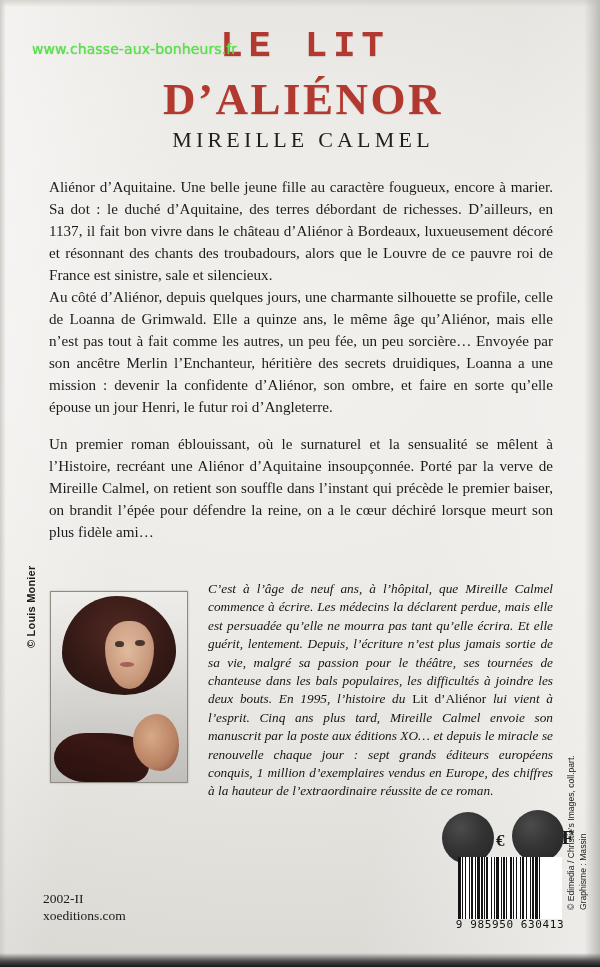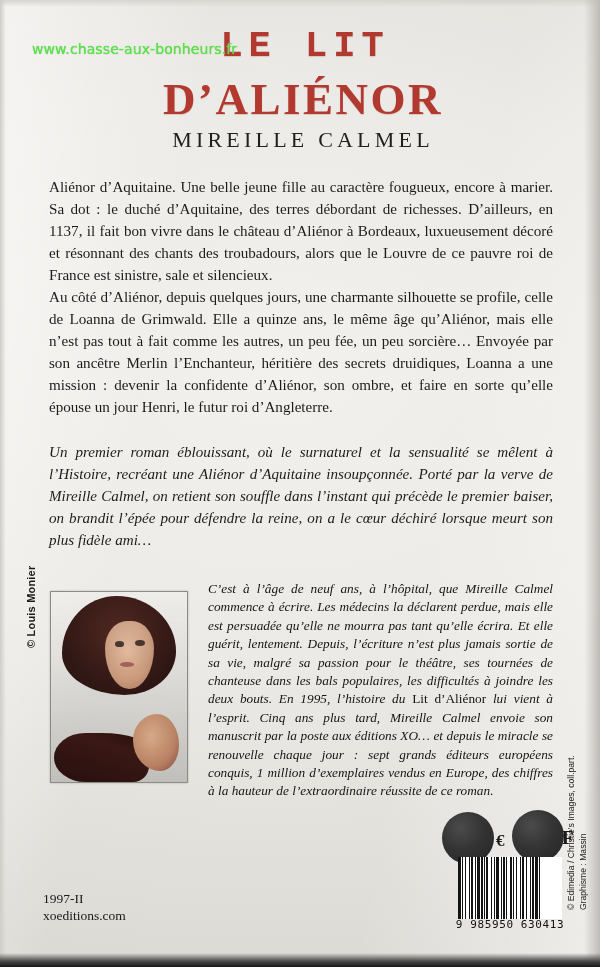--- a/index.html
+++ b/index.html
@@ -66,21 +66,21 @@
   
   .blurb{
     position:absolute;left:49px;top:176px;width:504px;
     font-family:"Liberation Serif", serif;
     font-size:15.1px;line-height:22.05px;
     color:#1d1c1b;text-align:justify;
     text-justify:inter-word;
     z-index:5;
   }
   .blurb p{margin:0;}
-  .blurb p.gap{margin-top:22px;font-style:italic;}
+  .blurb p.gap{margin-top:14px;}
 
   
   .photo-wrap{
     position:absolute;left:50px;top:591px;width:138px;height:192px;
     border:1px solid #8e8b85;
     box-sizing:border-box;
     overflow:hidden;z-index:5;
     box-shadow:0 0 2px rgba(0,0,0,.22);
   }
   .photo{
@@ -226,21 +226,21 @@
       <div class="photo-grain"></div>
     </div>
   </div>
   <div class="photo-credit">© Louis Monier</div>
 
   <div class="bio">
     <span>C’est à l’âge de neuf ans, à l’hôpital, que Mireille Calmel commence à écrire. Les médecins la déclarent perdue, mais elle est persuadée qu’elle ne mourra pas tant qu’elle écrira. Et elle guérit, lentement. Depuis, l’écriture n’est plus jamais sortie de sa vie, malgré sa passion pour le théâtre, ses tournées de chanteuse dans les bals populaires, les difficultés à joindre les deux bouts. En 1995, l’histoire du </span><span class="roman">Lit d’Aliénor</span><span> lui vient à l’esprit. Cinq ans plus tard, Mireille Calmel envoie son manuscrit par la poste aux éditions XO… et depuis le miracle se renouvelle chaque jour : sept grands éditeurs européens conquis, 1 million d’exemplaires vendus en Europe, des chiffres à la hauteur de l’extraordinaire réussite de ce roman.</span>
   </div>
 
   <div class="footer-left">
-    <div>1997-II</div>
+    <div>2002-II</div>
     <div>xoeditions.com</div>
   </div>
 
   <div class="pub-credits">
     <div>© Edimedia / Christie’s Images, coll.part.</div>
     <div>Graphisme : Massin</div>
   </div>
 
   <div class="barcode-zone">
     <div class="price-euro">€</div>

